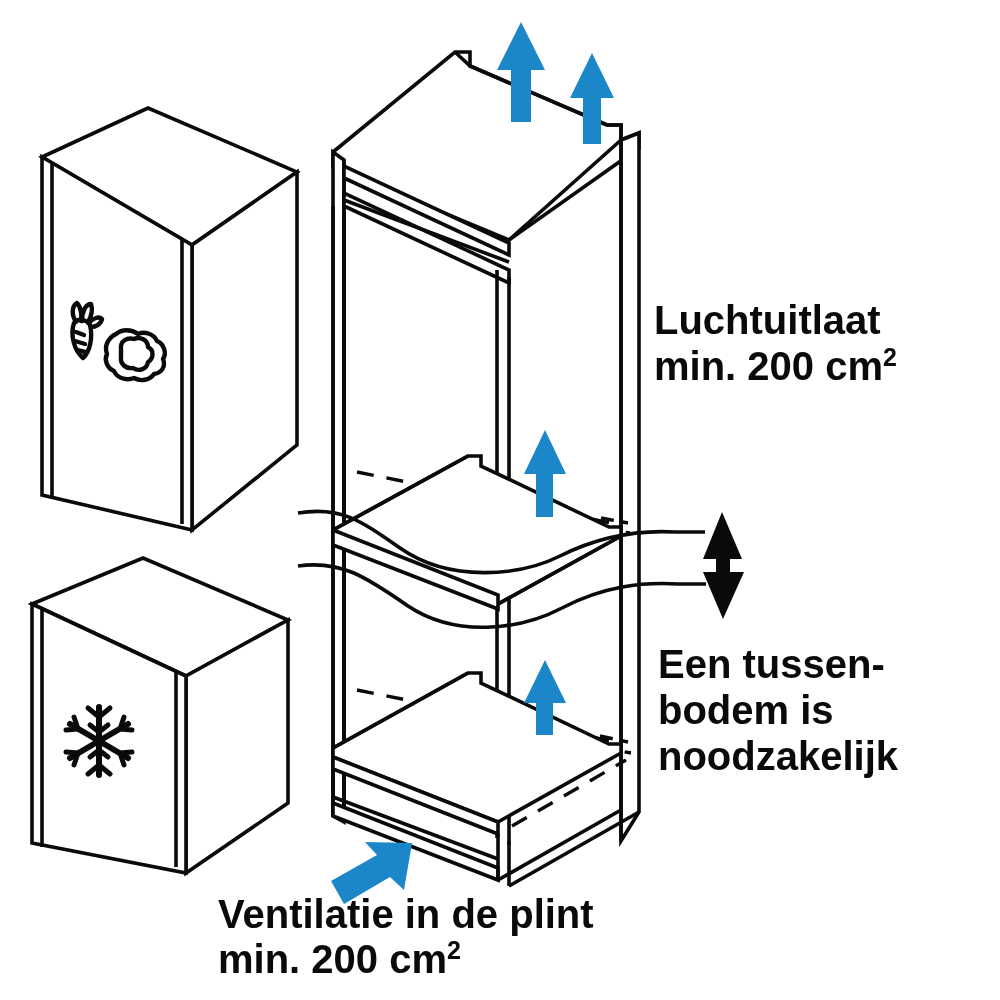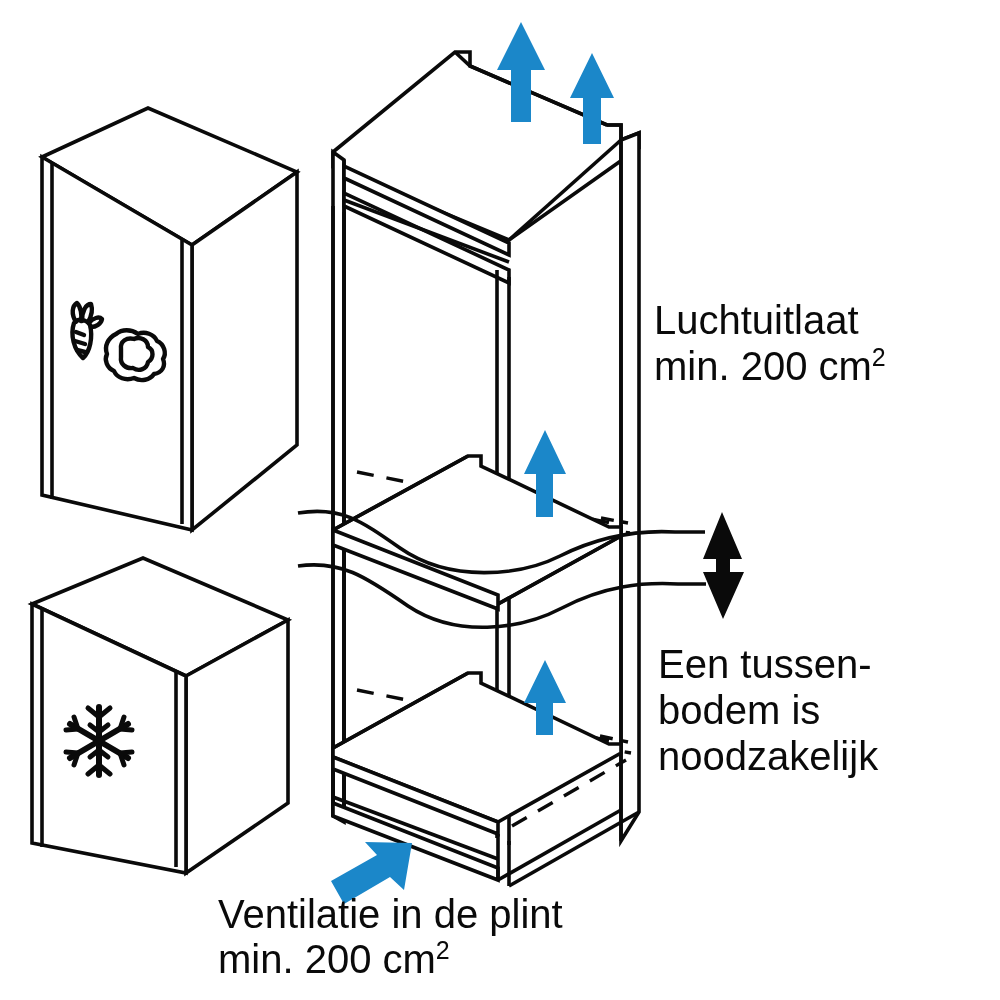--- a/index.html
+++ b/index.html
@@ -13,20 +13,21 @@
     font-family: "Liberation Sans", sans-serif;
     position: relative;
     overflow: hidden;
   }
   #diagram-root {
     position: absolute;
     left: 0;
     top: 0;
     width: 1000px;
     height: 1000px;
+    font-weight: bold;
   }
   svg.diagram {
     display: block;
     width: 1000px;
     height: 1000px;
   }
   .ln {
     fill: none;
     stroke: #0a0a0a;
     stroke-width: 3.6;

